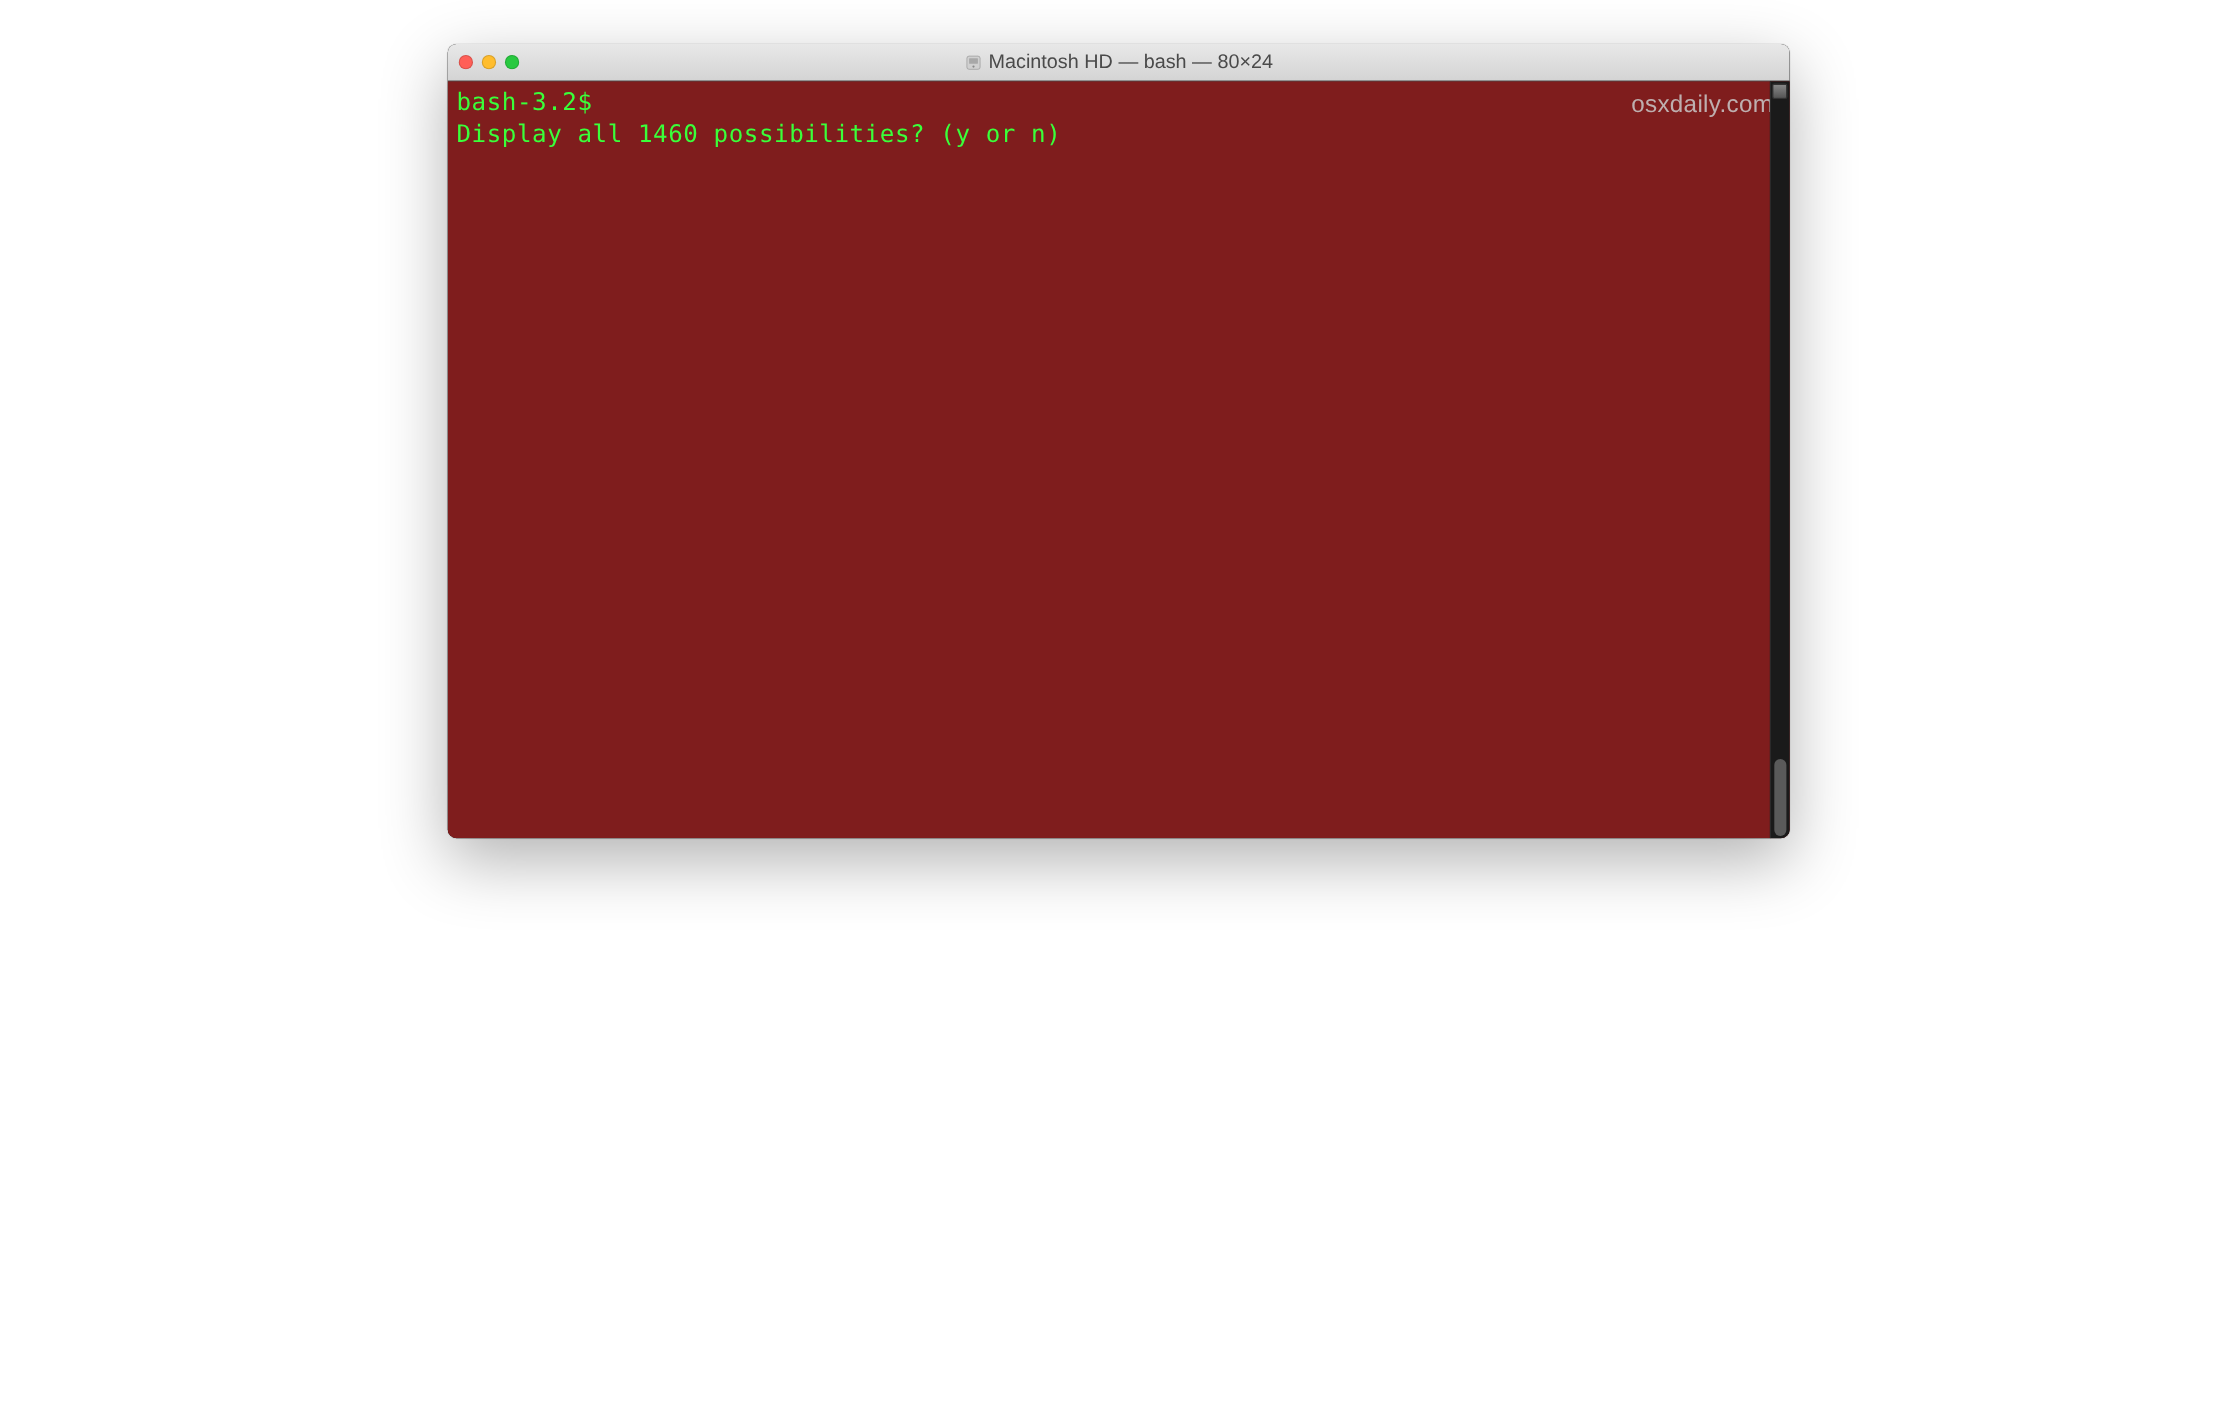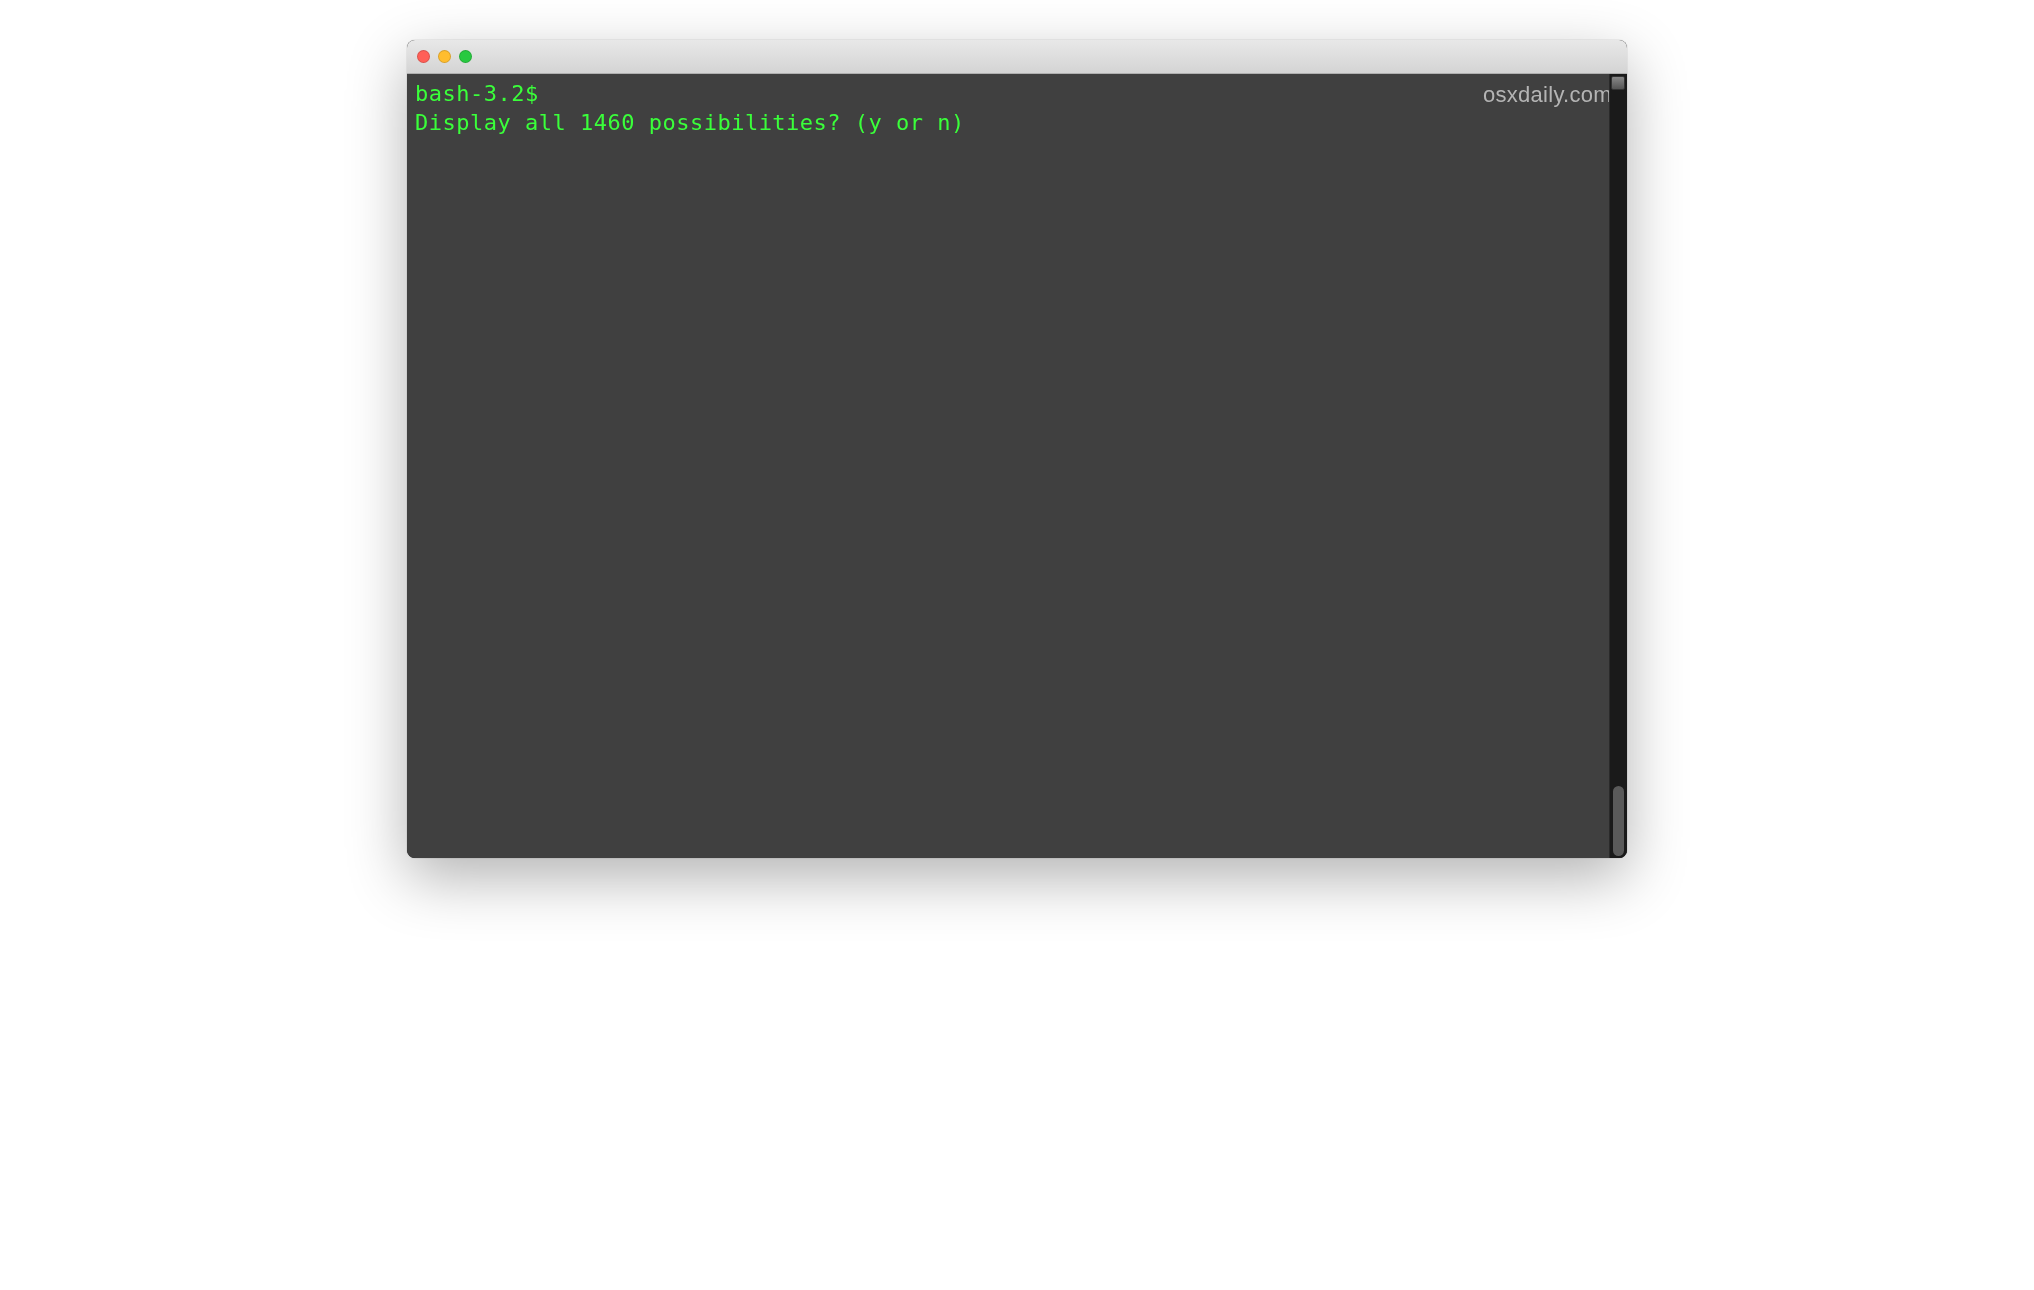--- a/index.html
+++ b/index.html
@@ -74,22 +74,22 @@
       width: 16px;
       height: 16px;
       display: inline-block;
     }
     
     .disk-icon svg {
       display: block;
     }
     
     .terminal-body {
-      background: #404040;
-      height: 784px;
+      background: #7f1d1d;
+      height: 688px;
       position: relative;
       display: flex;
     }
     
     .terminal-content {
       flex: 1;
       padding: 6px 8px;
       font-family: "Menlo", "Monaco", "Consolas", monospace;
       font-size: 22px;
       line-height: 1.3;
@@ -146,20 +146,30 @@
 <body>
 
 <div class="window">
 
   <div class="titlebar">
     <div class="traffic-lights">
       <div class="light close"></div>
       <div class="light minimize"></div>
       <div class="light zoom"></div>
     </div>
+    <div class="title-center">
+      <span class="disk-icon">
+        <svg viewBox="0 0 16 16" width="16" height="16">
+          <rect x="2" y="2" width="12" height="12" rx="2" fill="#d0d0d0" stroke="#888" stroke-width="0.5"></rect>
+          <rect x="4" y="4" width="8" height="5" rx="0.5" fill="#a8a8a8"></rect>
+          <circle cx="8" cy="11.5" r="1" fill="#888"></circle>
+        </svg>
+      </span>
+      <span class="title-text">Macintosh HD — bash — 80×24</span>
+    </div>
   </div>
 
   <div class="terminal-body">
     <div class="terminal-content"><span class="prompt-line">bash-3.2$ </span><span class="prompt-line">Display all 1460 possibilities? (y or n)</span></div>
 
     <div class="watermark">osxdaily.com</div>
 
     <div class="scrollbar-track">
       <div class="scrollbar-indicator"></div>
       <div class="scrollbar-thumb"></div>

